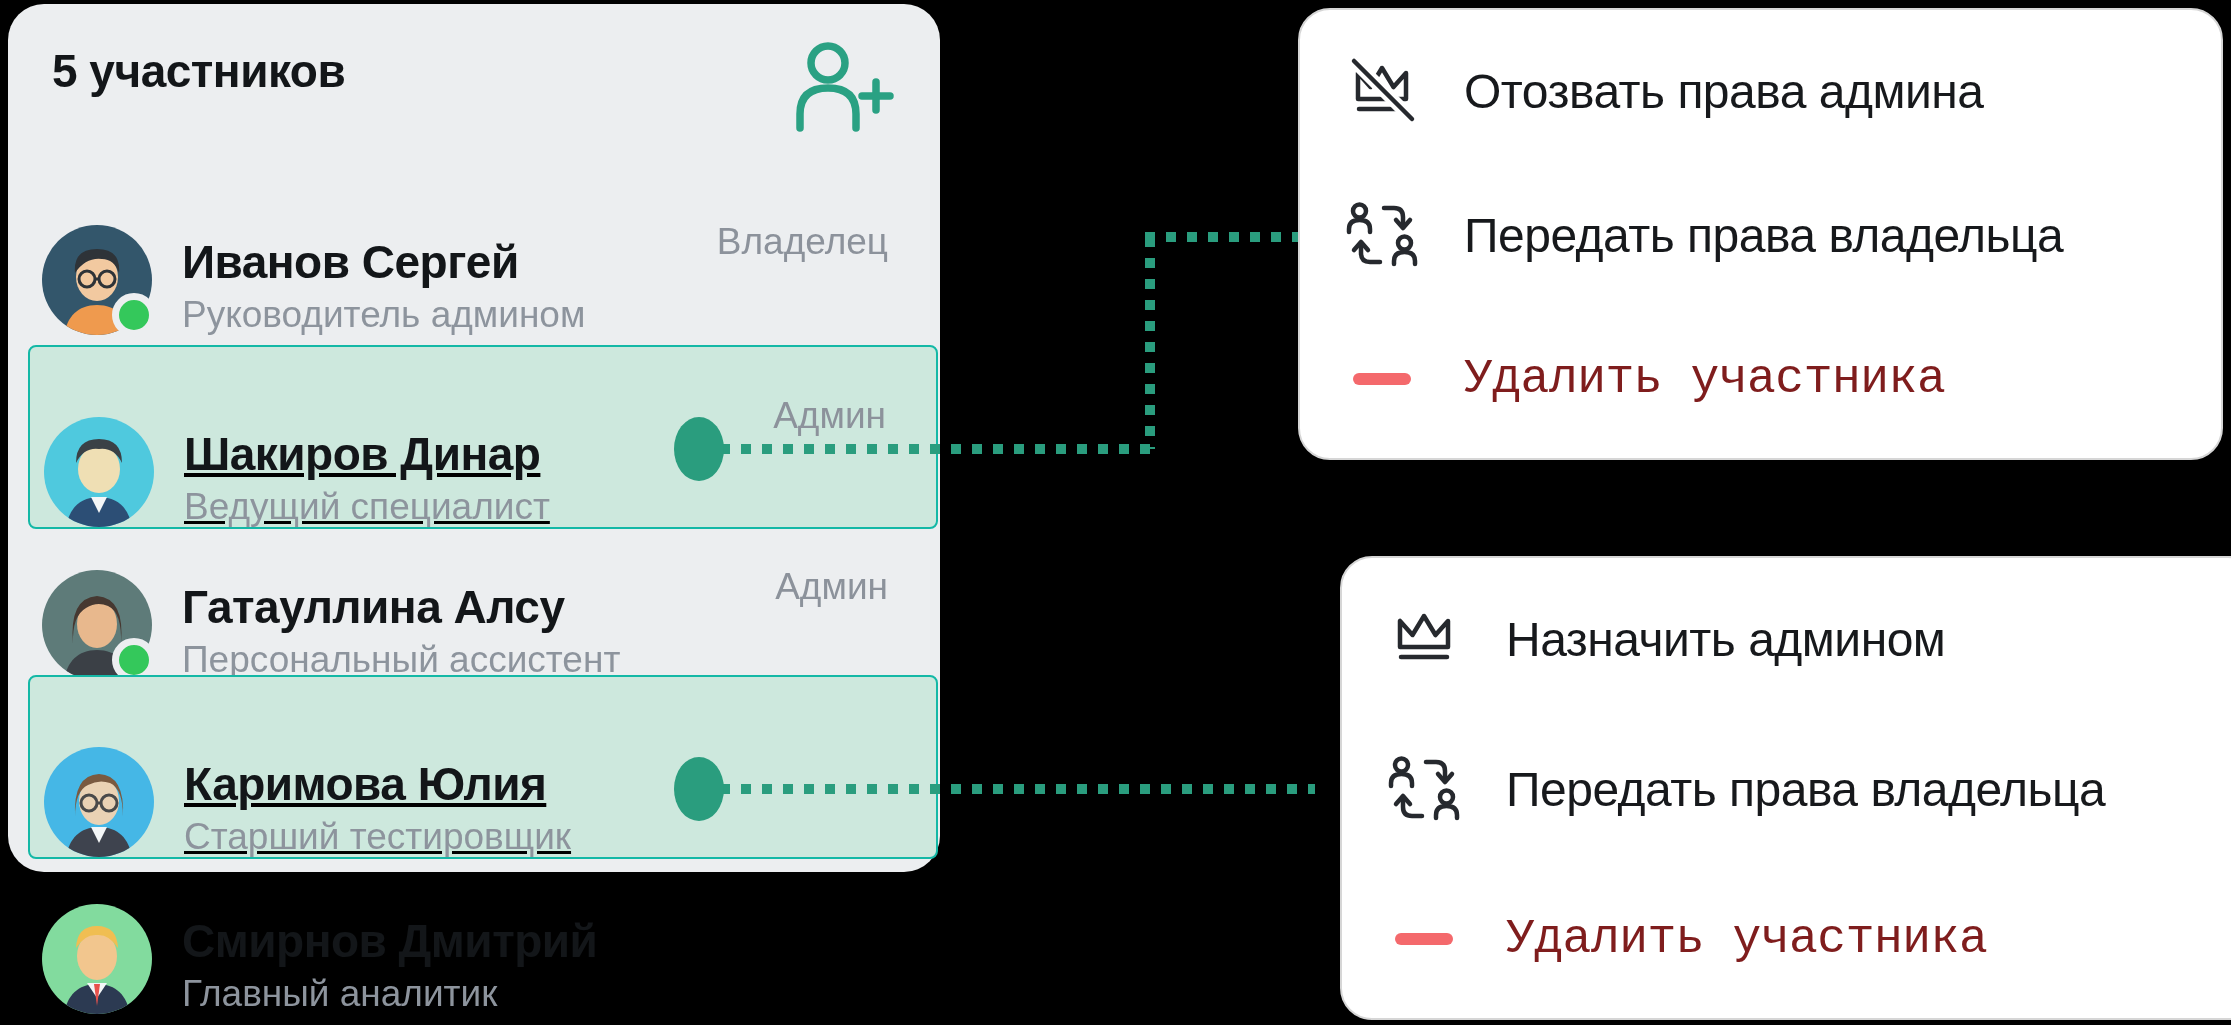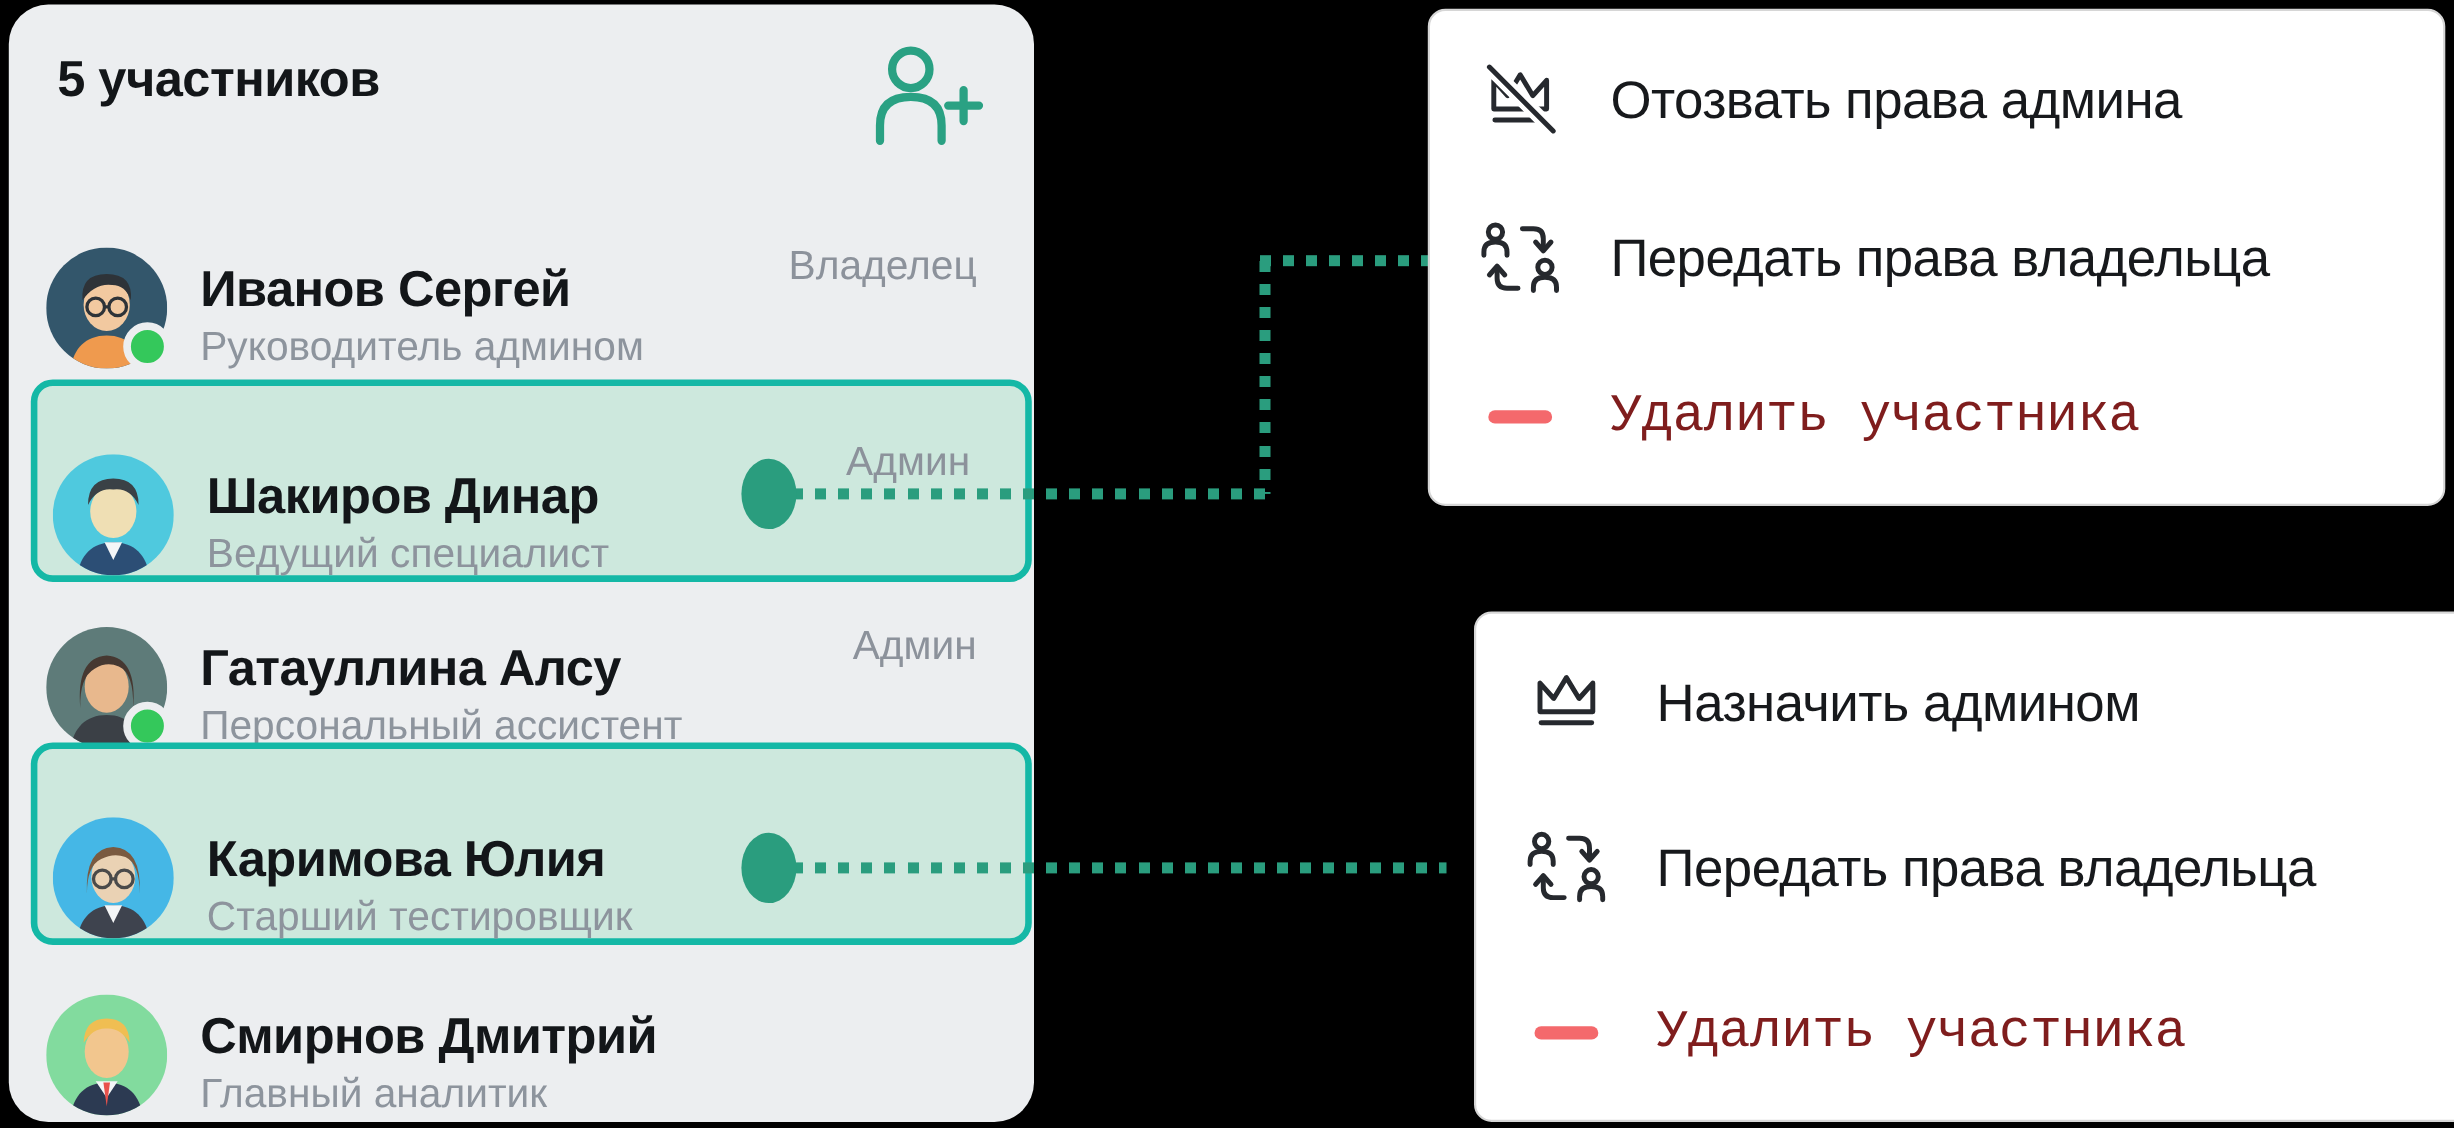--- a/index.html
+++ b/index.html
@@ -1,30 +1,30 @@
 <!DOCTYPE html>
 <html><head>
 <meta charset="utf-8">
 <style>
   html,body{margin:0;padding:0;background:#000;}
   .stage{position:relative;width:2231px;height:1025px;background:#000;overflow:hidden;
          font-family:"Liberation Sans","DejaVu Sans",sans-serif;}
 
   
-  .panel{position:absolute;left:8px;top:4px;width:932px;height:1016px;
+  .panel{position:absolute;left:8px;top:4px;width:932px;height:868px;
          background:#ECEEF0;border-radius:36px;}
   .panel-header{position:absolute;left:44px;top:40px;font-size:46px;font-weight:700;
                 color:#131619;letter-spacing:-0.5px;}
   .add-btn{position:absolute;left:782px;top:34px;width:104px;height:100px;border:none;
            background:transparent;cursor:pointer;padding:0;}
 
   .row{position:absolute;left:20px;width:910px;display:flex;align-items:flex-end;
        padding-left:14px;box-sizing:border-box;}
   .row-plain{background:transparent;}
-  .row-card{background:#CDE8DD;border:6px solid #14b8a6;border-radius:20px;}
+  .row-card{background:#CDE8DD;border:2px solid #14b8a6;border-radius:8px;text-decoration:underline;}
   .r1{top:185px;height:146px;}
   .r2{top:341px;height:184px;}
   .r3{top:530px;height:146px;}
   .r4{top:671px;height:184px;}
   .r5{top:858px;height:152px;}
 
   .avatar-wrap{position:relative;width:110px;height:110px;flex:0 0 auto;}
   .avatar-svg{width:110px;height:110px;display:block;}
   .online-badge{position:absolute;right:-4px;bottom:-2px;width:30px;height:30px;
                 border-radius:50%;background:#34C85B;border:7px solid #ECEEF0;}
@@ -42,21 +42,21 @@
   .dash-h{position:absolute;height:10px;
           background-image:repeating-linear-gradient(90deg,#2A9D7E 0 10px,transparent 10px 21px);}
   .dash-v{position:absolute;width:10px;
           background-image:repeating-linear-gradient(180deg,#2A9D7E 0 10px,transparent 10px 21px);}
   .c1-h1{left:699px;top:444px;width:453px;}
   .c1-v{left:1145px;top:237px;height:212px;}
   .c1-h2{left:1145px;top:232px;width:160px;}
   .c2-h{left:699px;top:784px;width:616px;}
 
   
-  .menu{position:absolute;background:#FFFFFF;border:2px solid #D6D6D6;border-radius:16px;
+  .menu{position:absolute;background:#FFFFFF;border:2px solid #D6D6D6;border-radius:32px;
         box-sizing:border-box;display:flex;flex-direction:column;justify-content:space-between;
         padding:34px 30px 32px 46px;}
   .menu-1{left:1298px;top:8px;width:925px;height:452px;}
   .menu-2{left:1340px;top:556px;width:920px;height:464px;}
   .menu-item{display:flex;align-items:center;gap:46px;height:94px;background:transparent;
              border:none;padding:0;cursor:pointer;text-align:left;}
   .mi-icon{width:72px;height:72px;flex:0 0 auto;display:flex;align-items:center;justify-content:center;}
   .mi-label{font-size:48px;color:#17191C;letter-spacing:-0.5px;white-space:nowrap;}
   .menu-item.danger .mi-label{color:#7f1d1d;font-family:Liberation Mono, monospace;}
   .minus-bar{width:58px;height:12px;border-radius:7px;background:#F4696C;}

